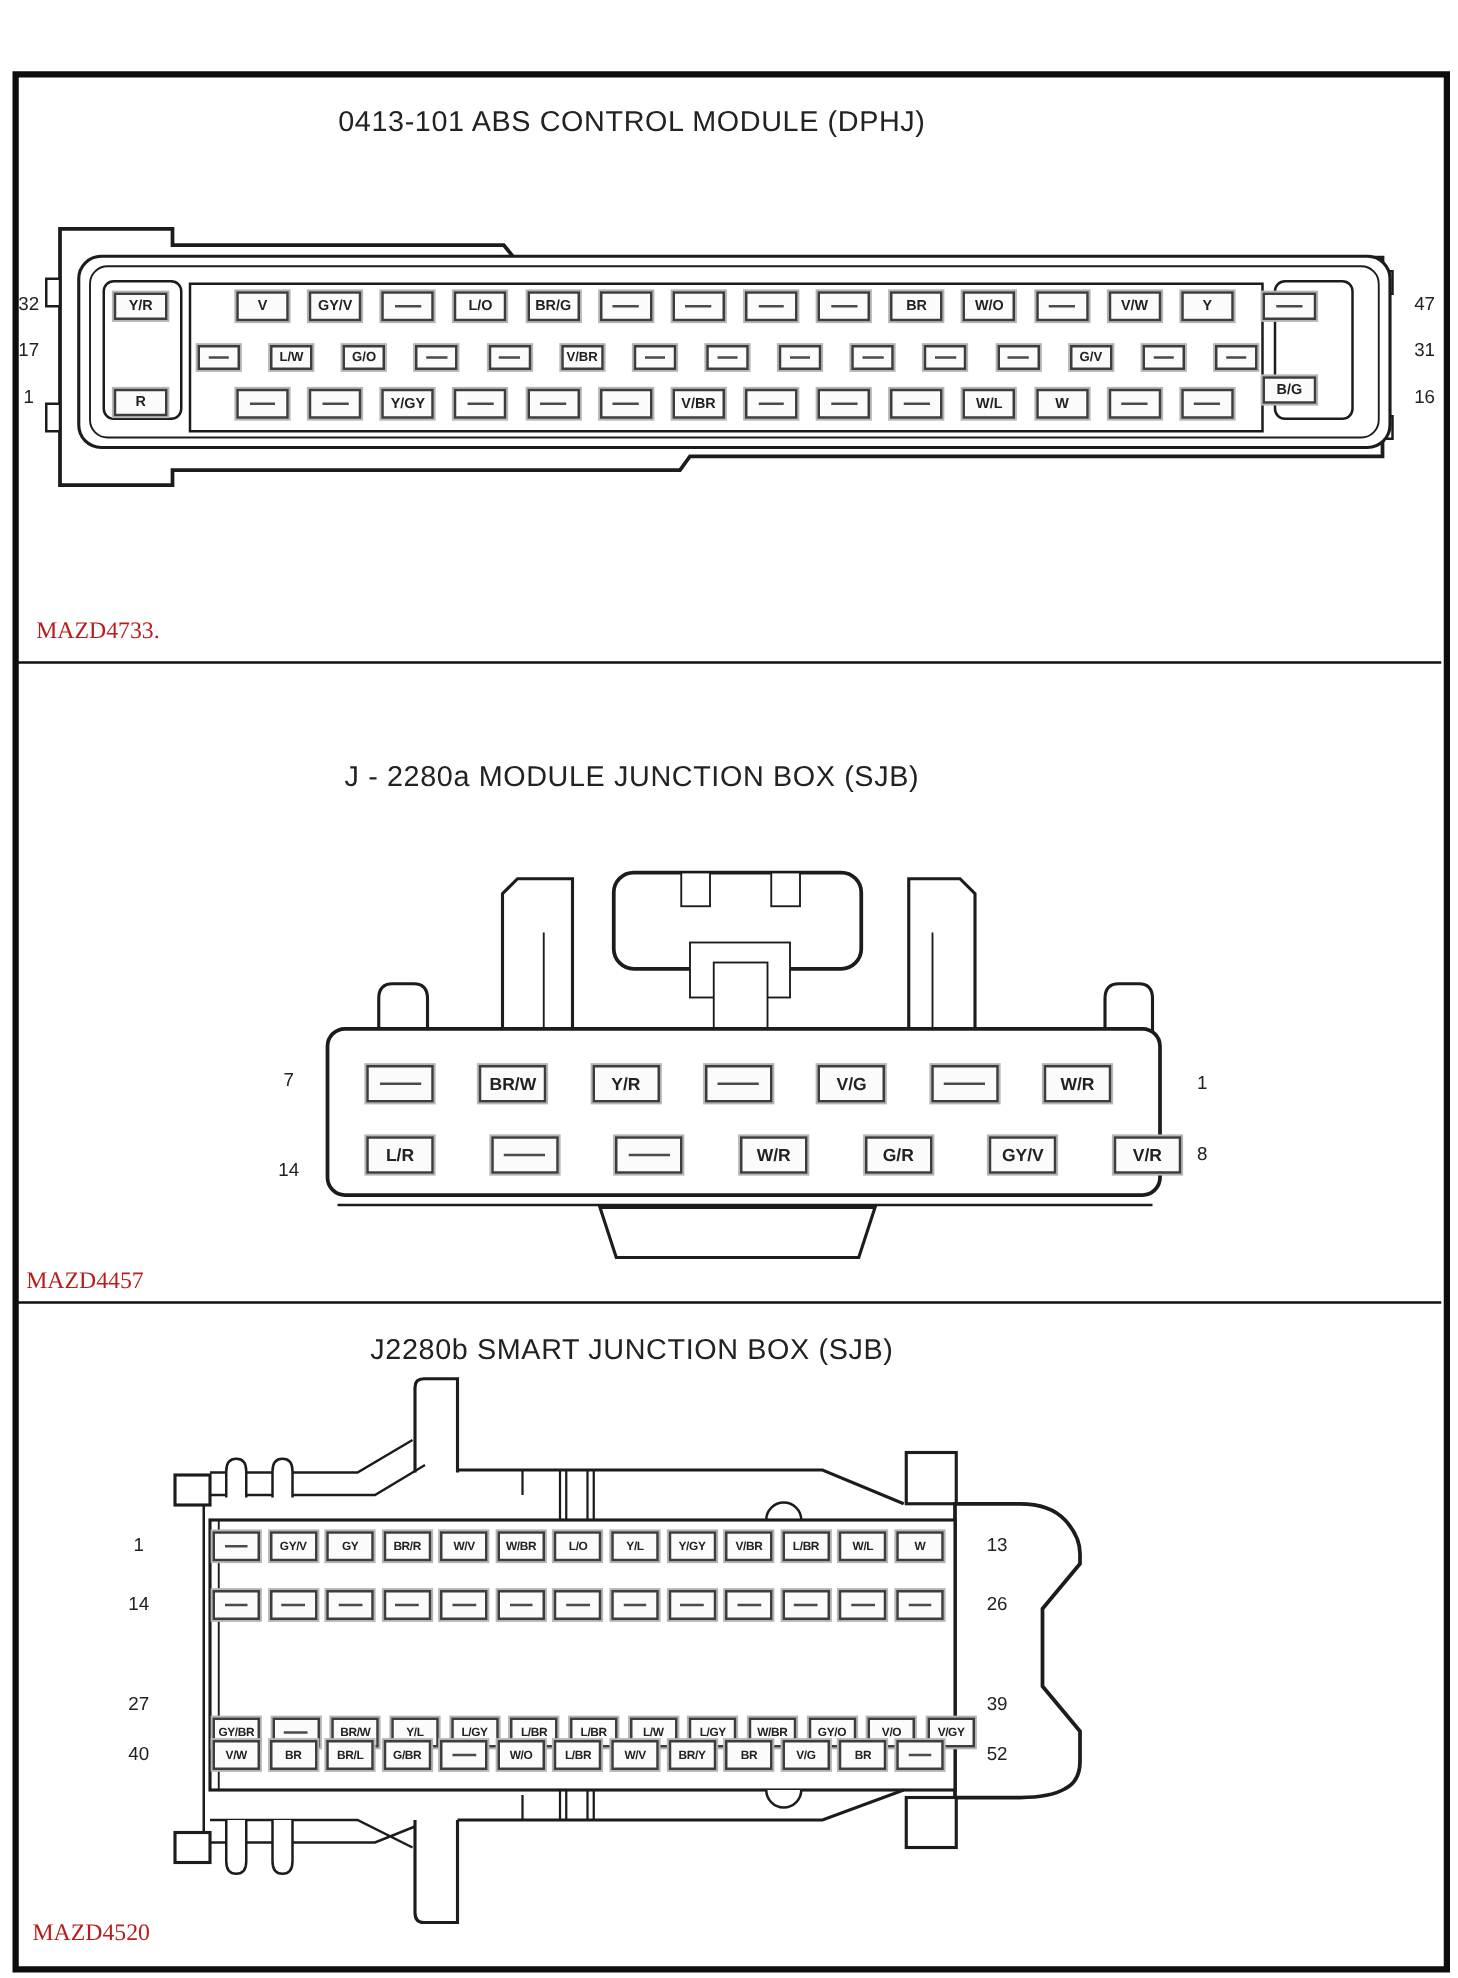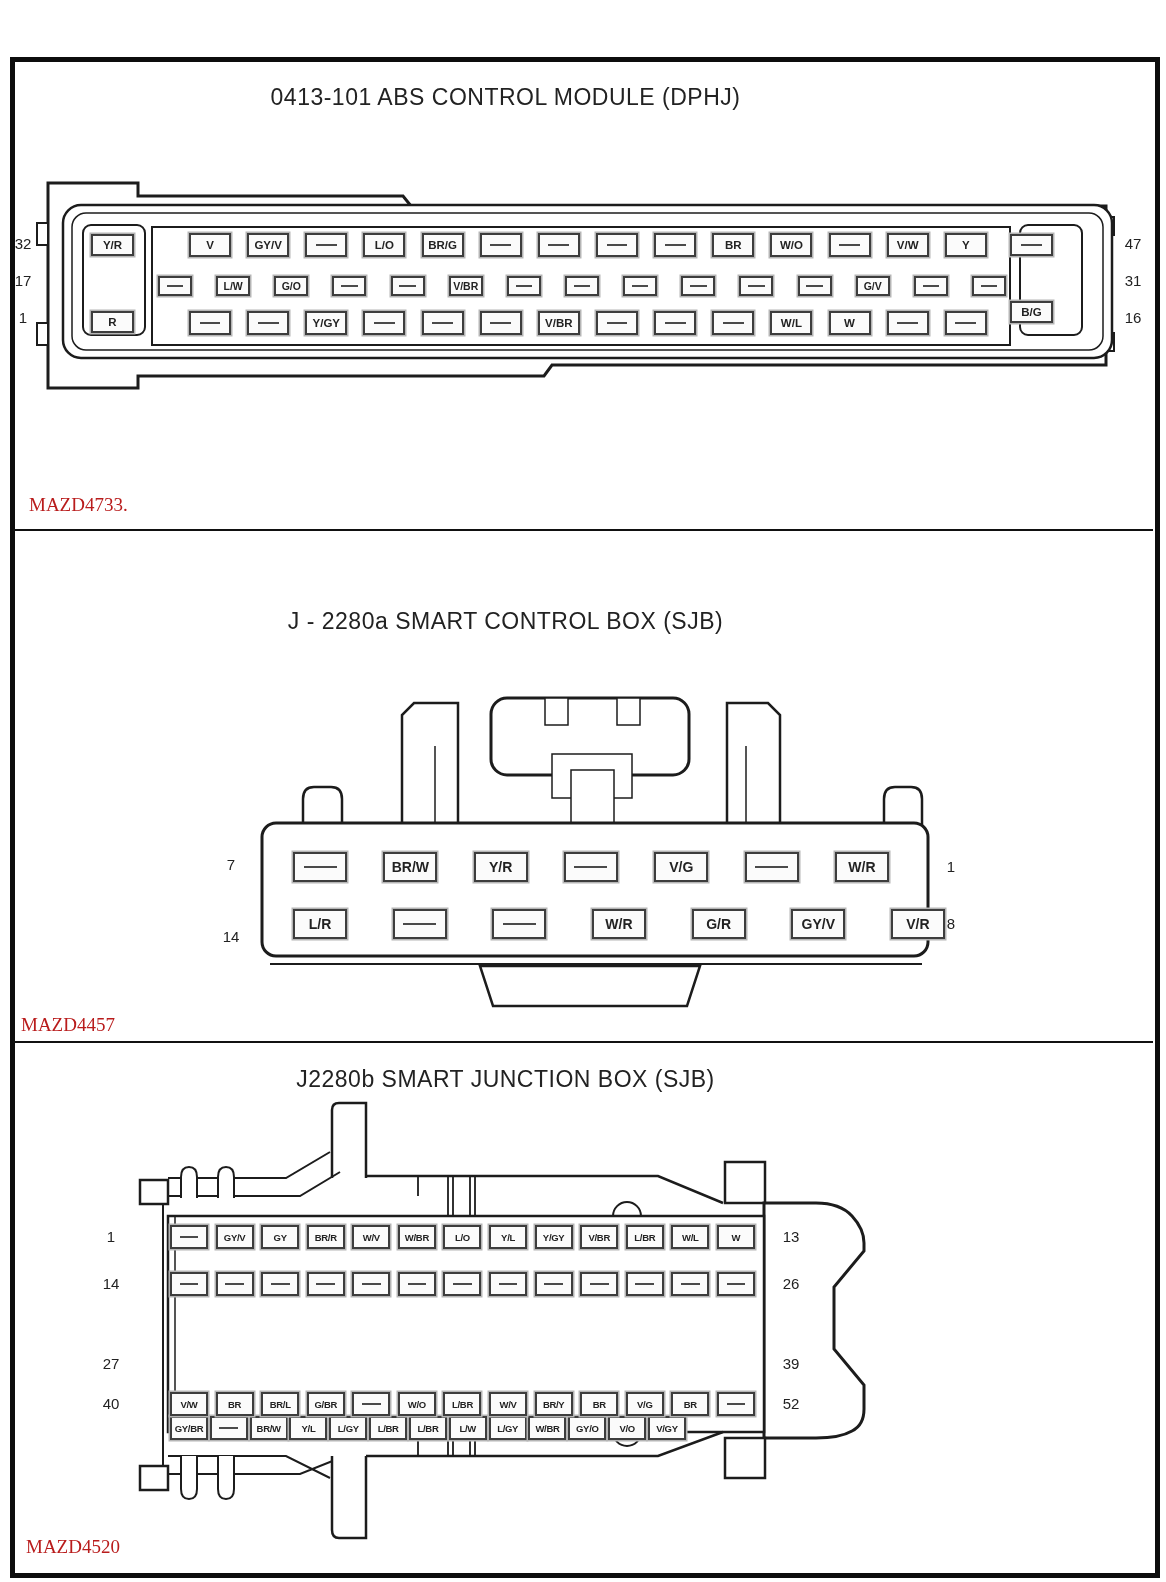--- a/index.html
+++ b/index.html
@@ -6,21 +6,21 @@
   body{width:1166px;height:1582px;position:relative;overflow:hidden;
        font-family:"Liberation Sans", sans-serif;color:#1c1c1c;}
   .frame{position:absolute;left:10px;top:57px;width:1140px;height:1511px;
          border:5px solid #0d0d0d;}
   .divider{position:absolute;left:13px;width:1140px;height:0;border-top:2.5px solid #111;}
   .title{position:absolute;left:0;width:1011px;text-align:center;font-size:23px;
          letter-spacing:0.5px;color:#222;}
   .caption{position:absolute;font-size:19px;color:#b91c1c;font-family:Liberation Serif, serif;}
   .num{position:absolute;font-size:15px;color:#222;width:30px;}
   .num.left{text-align:center;}
-  .num.right{text-align:center;}
+  .num.right{text-align:right;}
   svg{position:absolute;}
   .pin-row{position:absolute;display:flex;justify-content:space-between;align-items:center;}
   .pin-col{position:absolute;display:flex;flex-direction:column;justify-content:space-between;}
   .pin{box-sizing:border-box;background:#fbfbfb;border:2px solid #3d3d3d;
        box-shadow:0 0 0 1.5px #b5b5b5;display:flex;align-items:center;justify-content:center;
        font-weight:700;color:#222;white-space:nowrap;overflow:hidden;}
   .pin .dash{display:block;width:55%;border-top:2.5px solid #4a4a4a;}
   
   .p1-main .pin{width:42px;height:24px;font-size:11.5px;}
   .p1-mid  .pin{width:34px;height:20px;font-size:10.5px;}
@@ -172,21 +172,21 @@
     <div class="pin blank">
       <span class="dash"></span>
     </div>
     <div class="pin blank">
       <span class="dash"></span>
     </div>
   </div>
 
 <div class="caption" style="left:29px;top:494px">MAZD4733.</div>
 
-<div class="title" style="top:608px">J - 2280a SMART CONTROL BOX (SJB)</div>
+<div class="title" style="top:608px">J - 2280a MODULE JUNCTION BOX (SJB)</div>
 
 <svg style="left:225px;top:690px" width="730" height="330" viewBox="0 0 730 330">
   <g fill="#ffffff" stroke="#1c1c1c">
 
     <path stroke-width="2.5" d="M 78,140 V 109 Q 78,97 89,97 H 106 Q 117,97 117,109 V 140"></path>
     <path stroke-width="2.5" d="M 177,140 V 25 L 189,13 H 233 V 140"></path>
     <path stroke-width="1.5" d="M 210,56 V 140"></path>
     <path stroke-width="2.5" d="M 502,140 V 13 H 543 L 555,25 V 140"></path>
     <path stroke-width="1.5" d="M 521,56 V 140"></path>
     <path stroke-width="2.5" d="M 659,140 V 109 Q 659,97 670,97 H 686 Q 697,97 697,109 V 140"></path>
@@ -339,21 +339,21 @@
     <div class="pin blank">
       <span class="dash"></span>
     </div>
     <div class="pin blank">
       <span class="dash"></span>
     </div>
     <div class="pin blank">
       <span class="dash"></span>
     </div>
   </div>
-<div class="pin-row p3-row" style="left:170px;top:1416px;width:516px">
+<div class="pin-row p3-row" style="left:170px;top:1374px;width:610px">
     <div class="pin">GY/BR</div>
     <div class="pin blank">
       <span class="dash"></span>
     </div>
     <div class="pin">BR/W</div>
     <div class="pin">Y/L</div>
     <div class="pin">L/GY</div>
     <div class="pin">L/BR</div>
     <div class="pin">L/BR</div>
     <div class="pin">L/W</div>

